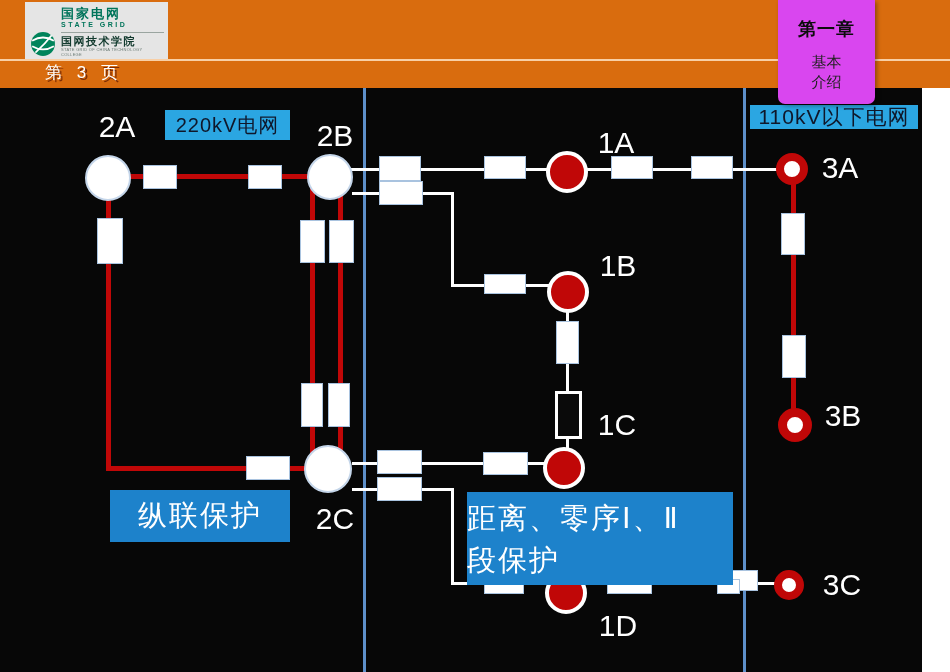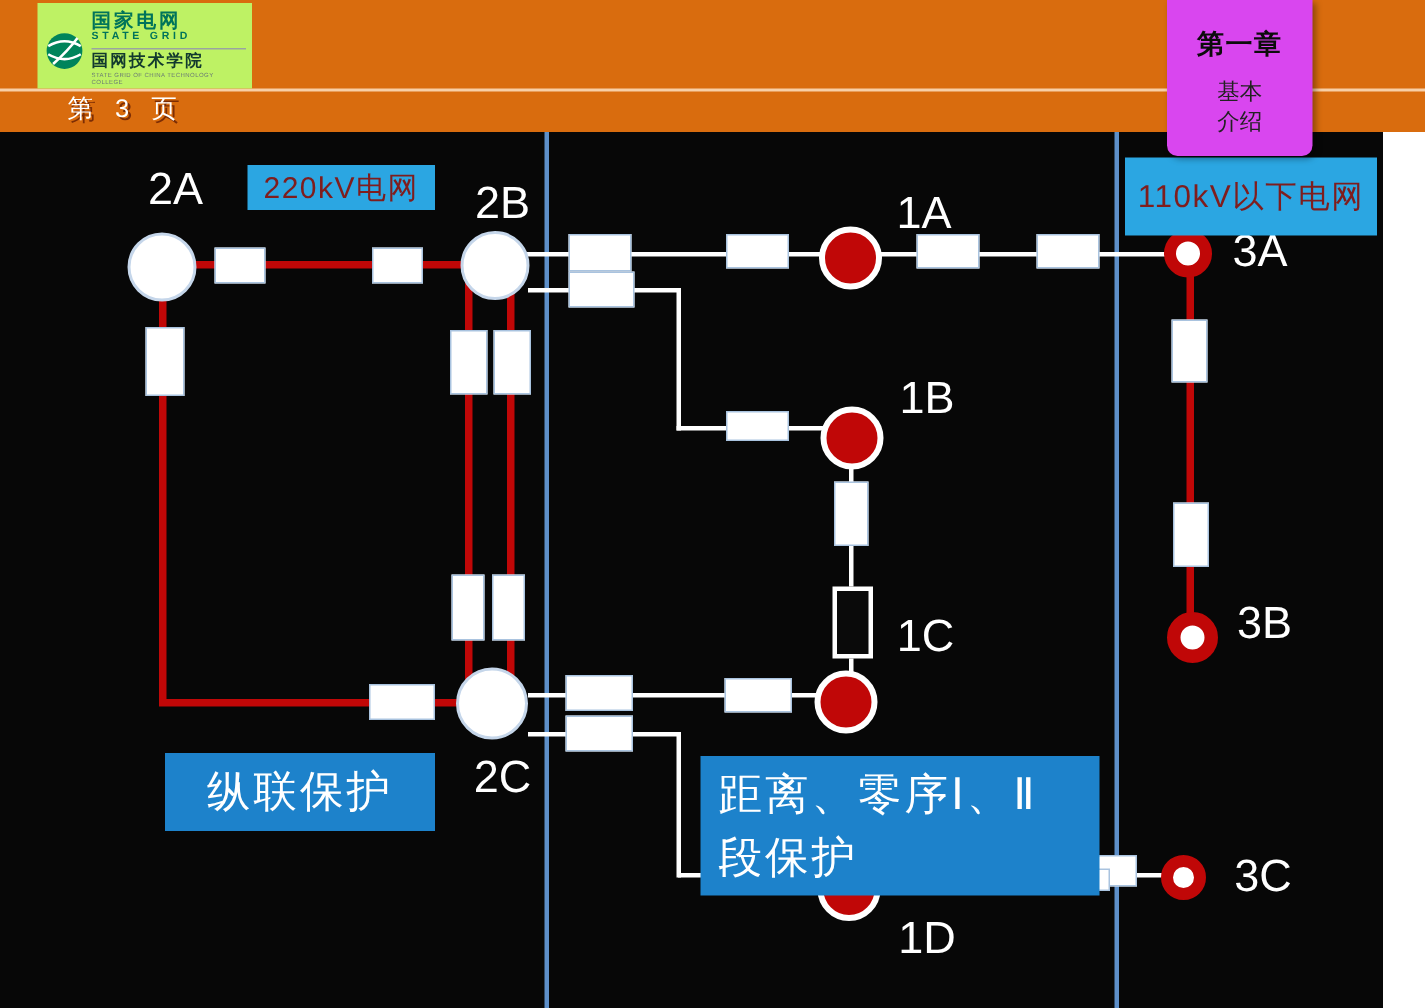--- a/index.html
+++ b/index.html
@@ -2,21 +2,21 @@
 <html style="--orange: #d96c0e; --red: #c00707; --cyan-label: #2ba6e2; --blue-label: #1d82cb; --separator-blue: #5d8fc9; --black-bg: #070707; --logo-green: #00745a; --shadow-maroon: #7c2d05;"><head>
 <meta charset="utf-8">
 <style>
   html,body{margin:0;padding:0;background:#ffffff;}
   .slide{position:relative;width:950px;height:672px;background:#ffffff;overflow:hidden;
          font-family:"Liberation Sans","DejaVu Sans",sans-serif;}
 
   
   .header{position:absolute;left:0;top:0;width:950px;height:88px;background:var(--orange,#d96c0e);}
   .header-hairline{position:absolute;left:0;top:59px;width:950px;height:2px;background:rgba(255,232,205,.8);}
-  .logo-box{position:absolute;left:25px;top:2px;width:143px;height:57px;background:#bef264;display:flex;align-items:center;padding:4px 4px 2px 5px;box-sizing:border-box;}
+  .logo-box{position:absolute;left:25px;top:2px;width:143px;height:57px;background:#e5e5e5;display:flex;align-items:flex-end;padding:4px 4px 2px 5px;box-sizing:border-box;}
   .globe{width:26px;height:26px;margin-top:5px;flex:0 0 auto;}
   .logo-texts{margin-left:5px;flex:1;}
   .org-cn{font-size:13px;font-weight:bold;color:var(--logo-green,#00745a);letter-spacing:2px;line-height:14px;}
   .org-en{font-size:7px;font-weight:bold;color:var(--logo-green,#00745a);letter-spacing:2.5px;line-height:8px;}
   .logo-divider{border:none;border-top:1px solid #9aa5a0;margin:3px 0 2px 0;}
   .college-cn{font-size:11px;font-weight:bold;color:#123a2e;letter-spacing:1.5px;line-height:12px;}
   .college-en{font-size:4px;color:#6a7a74;letter-spacing:.3px;line-height:5px;transform-origin:left top;}
   .page-label{position:absolute;left:45px;top:61px;font-size:17px;color:#fff;letter-spacing:5px;
               text-shadow:2px 2px 0 var(--shadow-maroon,#7c2d05);}
   .title{position:absolute;right:188px;top:6px;font-size:39px;font-weight:bold;color:#fff;letter-spacing:1px;
@@ -33,25 +33,25 @@
   .vl{position:absolute;width:5px;background:var(--red,#c00707);z-index:1;}
   .hw{position:absolute;height:3px;background:#fff;z-index:1;}
   .vw{position:absolute;width:3px;background:#fff;z-index:1;}
   .brk{position:absolute;background:#fff;border:1px solid #a9c3df;box-sizing:border-box;z-index:2;}
   .brk.hollow{background:#0a0a0a;border:3px solid #fff;}
   .node{position:absolute;border-radius:50%;box-sizing:border-box;z-index:3;}
   .node.bus{background:#fff;border:2px solid #c5d6ea;}
   .node.redn{background:var(--red,#c00707);border:4px solid #fff;}
   .node.ring{background:#fff;border:8px solid var(--red,#c00707);}
   .nlabel{position:absolute;width:64px;text-align:center;font-size:30px;line-height:30px;color:#fff;z-index:2;}
-  .seclabel{position:absolute;background:var(--cyan-label,#2ba6e2);color:#7f1d1d;display:flex;align-items:center;
+  .seclabel{position:absolute;background:var(--cyan-label,#2ba6e2);color:#0f172a;display:flex;align-items:center;
             justify-content:center;font-size:20px;letter-spacing:1px;z-index:4;}
   .protlabel{position:absolute;background:var(--blue-label,#1d82cb);color:#fff;display:flex;align-items:center;
-             justify-content:center;font-size:29px;letter-spacing:2px;z-index:4;margin-top:12px;}
-  .protlabel.multiline{flex-direction:column;align-items:flex-start;justify-content:center;padding-left:12px;box-sizing:border-box;line-height:42px;}
+             justify-content:center;font-size:29px;letter-spacing:2px;z-index:4;}
+  .protlabel.multiline{flex-direction:column;align-items:flex-start;justify-content:center;box-sizing:border-box;line-height:42px;}
 </style>
 </head>
 <body>
 
 <div class="slide">
 
   <div class="header">
     <div class="header-hairline"></div>
     <div class="logo-box">
       <svg class="globe" viewBox="0 0 24 24">
@@ -143,21 +143,21 @@
     <div class="nlabel" style="left:303px;top:416px">2C</div>
     <div class="nlabel" style="left:584px;top:40px">1A</div>
     <div class="nlabel" style="left:586px;top:163px">1B</div>
     <div class="nlabel" style="left:585px;top:322px">1C</div>
     <div class="nlabel" style="left:586px;top:523px">1D</div>
     <div class="nlabel" style="left:808px;top:65px">3A</div>
     <div class="nlabel" style="left:811px;top:313px">3B</div>
     <div class="nlabel" style="left:810px;top:482px">3C</div>
 
     <div class="seclabel" style="left:165px;top:22px;width:125px;height:30px">220kV电网</div>
-    <div class="seclabel" style="left:750px;top:17px;width:168px;height:52px;font-size:21px">110kV以下电网</div>
+    <div class="seclabel" style="left:750px;top:17px;width:168px;height:24px;font-size:21px">110kV以下电网</div>
 
     <div class="protlabel" style="left:110px;top:402px;width:180px;height:52px">纵联保护</div>
     <div class="protlabel multiline" style="left:467px;top:404px;width:266px;height:93px">
       <div>距离、零序Ⅰ、Ⅱ</div>
       <div>段保护</div>
     </div>
 
   </div>
 </div>
 

